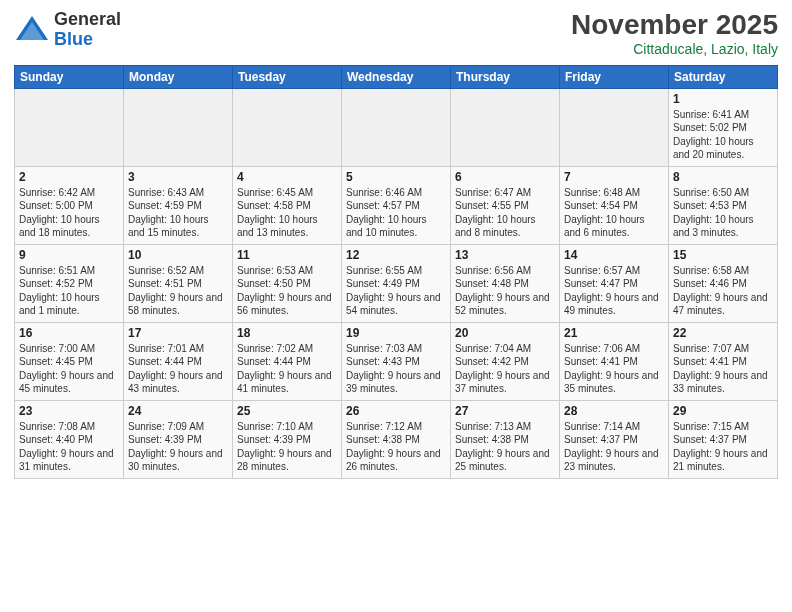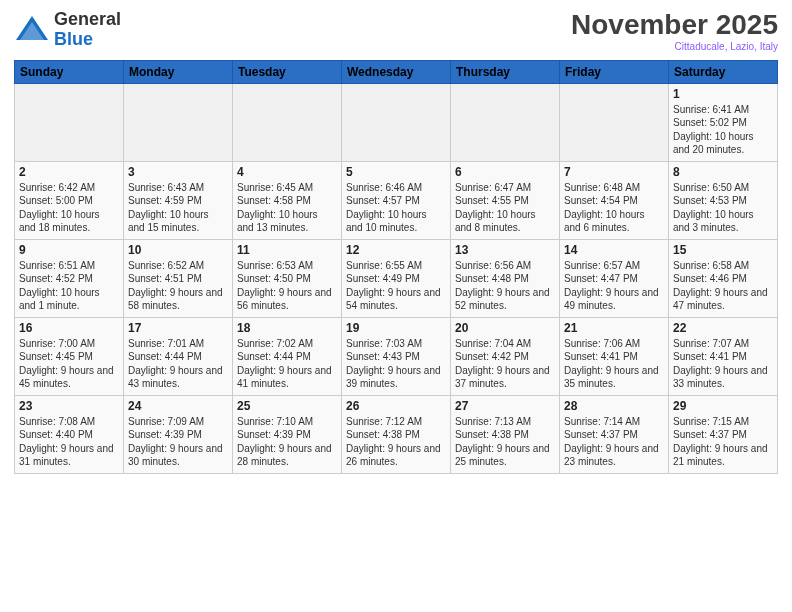--- a/index.html
+++ b/index.html
@@ -49,31 +49,31 @@
     .title-block {
       text-align: right;
     }
     .month-title {
       font-size: 28px;
       font-weight: bold;
       color: #404040;
       line-height: 1.1;
     }
     .location {
-      font-size: 10px;
-      color: #8b5cf6;
+      font-size: 14px;
+      color: #15803d;
     }
     .calendar {
       width: 100%;
       border-collapse: collapse;
       border: 1px solid #ccc;
     }
     .calendar th {
       background: #2a6fc4;
-      color: #000000;
+      color: #ffffff;
       font-weight: bold;
       font-size: 12px;
       padding: 4px 5px;
       text-align: left;
       border: 1px solid #1a5aaa;
     }
     .calendar td {
       vertical-align: top;
       border: 1px solid #ccc;
       padding: 3px 4px;

